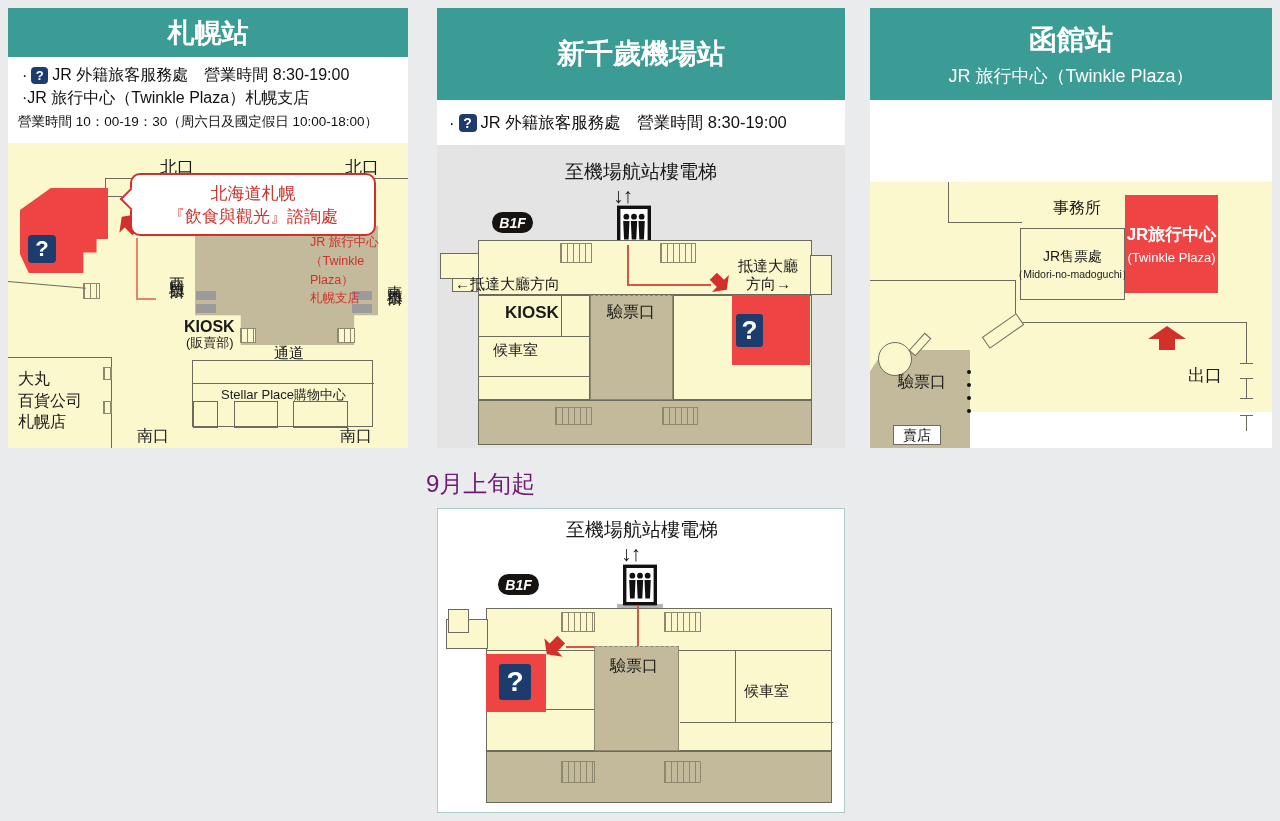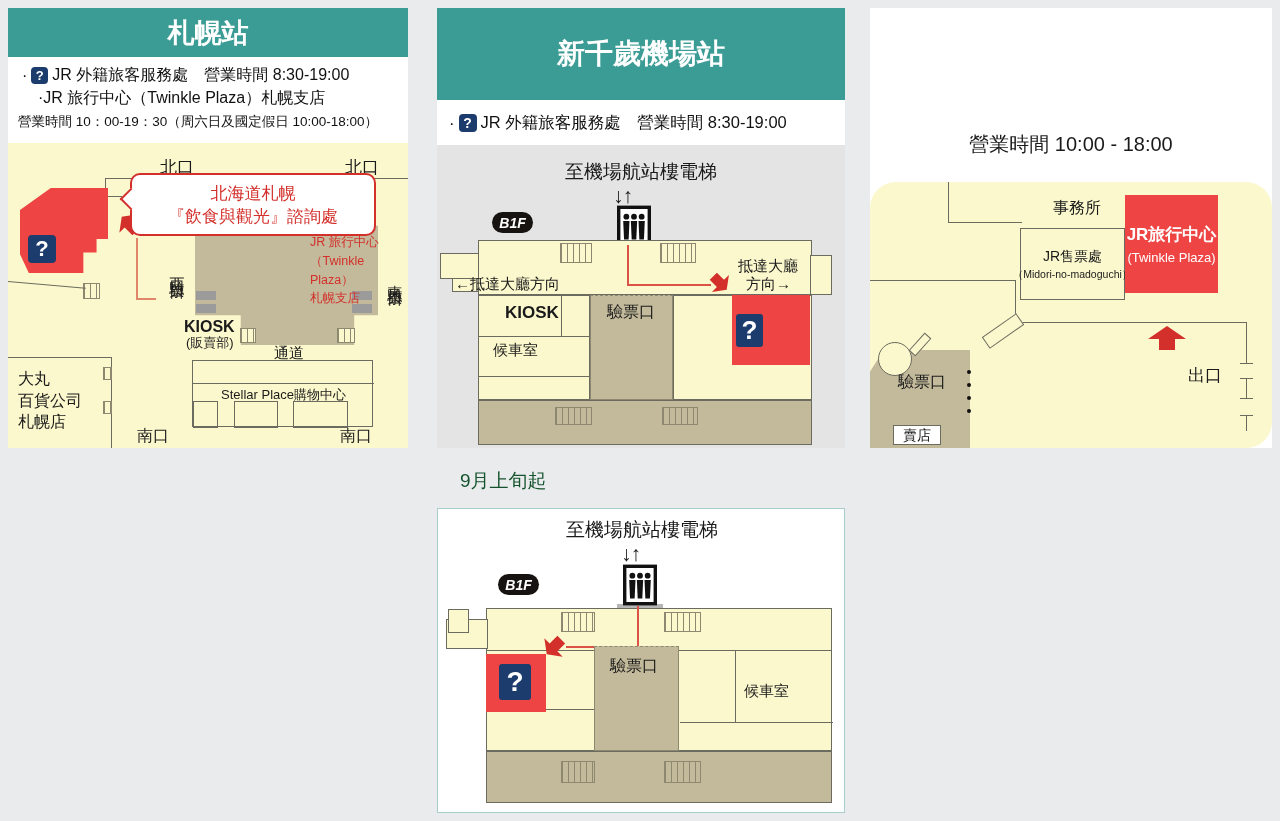--- a/index.html
+++ b/index.html
@@ -36,21 +36,21 @@
       <span>札幌站</span>
     </div>
     <div class="abs info" style="left:0;top:49px;width:400px;height:86px;">
       <div class="bullet-row abs" style="left:14px;top:8px;font-size:16px;">
         <span>·</span>
         <span class="qbox" style="width:17px;height:17px;font-size:13px;">
             <span>?</span>
           </span>
         <span class="nowrap">JR 外籍旅客服務處　營業時間 8:30-19:00</span>
       </div>
-      <div class="abs nowrap" style="left:30px;top:31px;font-size:16px;">·JR 旅行中心（Twinkle Plaza）札幌支店</div>
+      <div class="abs nowrap" style="left:14px;top:31px;font-size:16px;">·JR 旅行中心（Twinkle Plaza）札幌支店</div>
       <div class="abs nowrap" style="left:10px;top:56px;font-size:13.5px;">營業時間 10：00-19：30（周六日及國定假日 10:00-18:00）</div>
     </div>
 
     <div class="abs cream" style="left:0;top:135px;width:400px;height:305px;">
 
       <div class="abs line" style="left:97px;top:35px;width:303px;height:1px;"></div>
       <div class="abs line" style="left:97px;top:53px;width:218px;height:1px;"></div>
       <div class="abs line" style="left:97px;top:35px;width:1px;height:18px;"></div>
       <div class="abs lbl" style="left:152px;top:15px;font-size:17px;">北口</div>
       <div class="abs lbl" style="left:337px;top:15px;font-size:17px;">北口</div>
@@ -192,25 +192,26 @@
           <span>?</span>
         </div>
 
       <div class="abs tan bd" style="left:41px;top:255px;width:334px;height:45px;"></div>
       <div class="abs hatch-tan" style="left:118px;top:262px;width:37px;height:18px;"></div>
       <div class="abs hatch-tan" style="left:225px;top:262px;width:36px;height:18px;"></div>
     </div>
   </div>
 
   <div class="panel" style="left:870px;top:8px;width:402px;height:440px;">
-    <div class="abs info" style="left:0;top:92px;width:402px;height:82px;">
-      <div class="abs lbl" style="left:0;top:32px;width:402px;text-align:center;font-size:20px;">營業時間 10:00 - 18:00</div>
-    </div>
-
-    <div class="abs cream" style="left:0;top:174px;width:402px;height:266px;border-radius:26px;">
+    <div class="teal hdr abs" style="left:0;top:0;width:402px;height:92px;">
+      <div style="font-size:28px;font-weight:bold;">函館站</div>
+      <div style="font-size:18px;margin-top:5px;">JR 旅行中心（Twinkle Plaza）</div>
+    </div>
+
+    <div class="abs cream" style="left:0;top:174px;width:402px;height:230px;">
 
       <div class="abs line" style="left:78px;top:0;width:1px;height:40px;"></div>
       <div class="abs line" style="left:78px;top:40px;width:74px;height:1px;"></div>
       <div class="abs line" style="left:0;top:98px;width:145px;height:1px;"></div>
       <div class="abs line" style="left:145px;top:98px;width:1px;height:43px;"></div>
       <div class="abs line" style="left:145px;top:140px;width:231px;height:1px;"></div>
 
       <div class="abs lbl" style="left:183px;top:16px;font-size:16px;">事務所</div>
 
       <div class="abs bd" style="left:150px;top:46px;width:105px;height:72px;background:#fbf8cd;display:flex;flex-direction:column;align-items:center;justify-content:center;">
@@ -244,21 +245,21 @@
       <div class="abs" style="left:23px;top:243px;width:48px;height:20px;background:#fff;border:1px solid #6b6b5f;box-sizing:border-box;display:flex;align-items:center;justify-content:center;">
         <span class="lbl" style="font-size:14px;">賣店</span>
       </div>
       <div class="dot" style="left:97px;top:188px;"></div>
       <div class="dot" style="left:97px;top:201px;"></div>
       <div class="dot" style="left:97px;top:214px;"></div>
       <div class="dot" style="left:97px;top:227px;"></div>
     </div>
   </div>
 
-  <div class="abs" style="left:460px;top:468px;font-size:19px;color:#14532d;">9月上旬起</div>
+  <div class="abs" style="left:426px;top:468px;font-size:24px;color:#701a75;">9月上旬起</div>
 
   <div class="abs" style="left:437px;top:508px;width:408px;height:305px;background:#ffffff;border:1px solid #a9cdc8;box-sizing:border-box;">
     <div class="abs lbl" style="left:0;top:10px;width:408px;text-align:center;font-size:19px;">至機場航站樓電梯</div>
     <div class="abs lbl" style="left:183px;top:32px;font-size:21px;font-weight:bold;letter-spacing:-1px;">↓↑</div>
 
     <div class="abs pill" style="left:60px;top:65px;width:41px;height:21px;font-size:14px;">
         <span>B1F</span>
       </div>
 
     <div class="abs" style="left:179px;top:95px;width:46px;height:7px;background:#b6b6b6;"></div>

